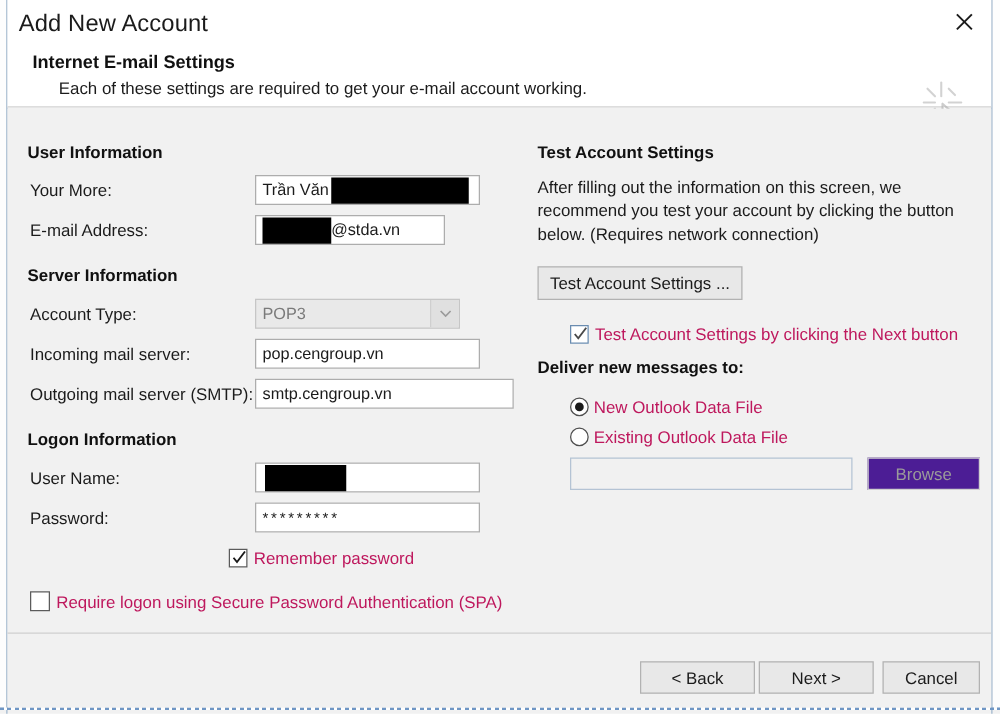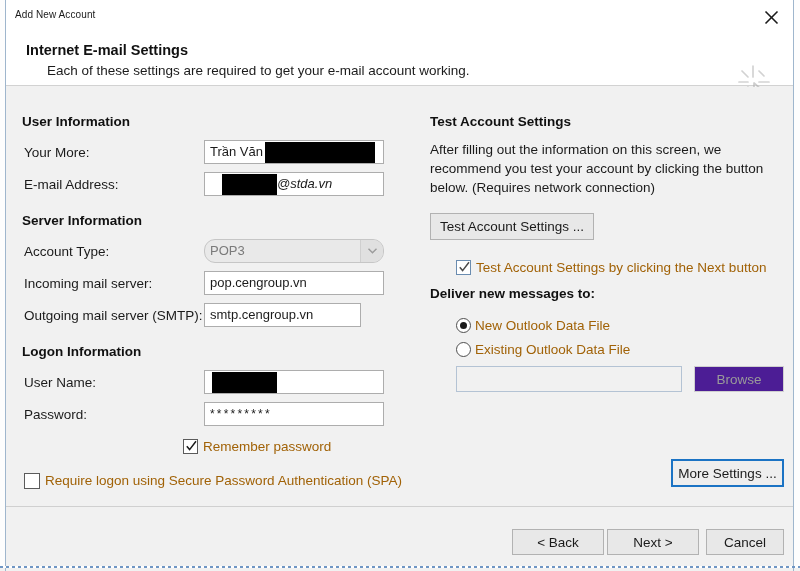--- a/index.html
+++ b/index.html
@@ -51,21 +51,21 @@
   
   #titlebar {
     position: absolute;
     left: 6px; top: 0; width: 787px; height: 36px;
     background: #ffffff;
     box-sizing: border-box;
   }
   #title-text {
     position: absolute;
     left: 9px; top: 9px;
-    font-size: 10px;
+    font-size: 19px;
     color: #1b1b1b;
     letter-spacing: .1px;
   }
   #close-button {
     position: absolute;
     right: 8px; top: 4px;
     width: 28px; height: 26px;
     display: flex; align-items: center; justify-content: center;
     cursor: pointer;
   }
@@ -165,23 +165,23 @@
     width: 22px; height: 22px;
     background: #e0e0e0;
     border-left: 1px solid #cfcfcf;
     display: flex; align-items: center; justify-content: center;
   }
 
   
   .cbwrap {
     position: absolute;
     display: flex;
-    align-items: flex-start;
-    font-size: 13.5px;
-    color: #a16207;
+    align-items: flex-end;
+    font-size: 13.5px;
+    color: #be185d;
     white-space: nowrap;
     cursor: pointer;
   }
   .cbbox {
     width: 15px; height: 15px;
     box-sizing: border-box;
     border: 1px solid #5b5b5b;
     background: #ffffff;
     margin-right: 5px;
     flex: none;
@@ -302,43 +302,43 @@
   <div id="panel">
 
     <div class="group-title" style="left:16px; top:27px;">User Information</div>
 
     <div class="field-label" style="left:18px; top:58px;">Your More:</div>
     <div class="tbox" style="left:198px; top:53px; width:180px;">
       <span>Trần Văn</span><span class="redact" style="width:110px; margin-left:2px;"></span>
     </div>
 
     <div class="field-label" style="left:18px; top:90px;">E-mail Address:</div>
-    <div class="tbox" style="left:198px; top:85px; width:180px; padding-left:12px;font-style:italic;">
+    <div class="tbox" style="left:198px; top:85px; width:152px; padding-left:0;">
       <span class="redact" style="width:55px; margin-left:5px;"></span><span>@stda.vn</span>
     </div>
 
     <div class="group-title" style="left:16px; top:126px;">Server Information</div>
 
     <div class="field-label" style="left:18px; top:157px;">Account Type:</div>
-    <div class="tbox disabledbox" style="left:198px; top:152px; width:180px;border-radius:11px;">
+    <div class="tbox disabledbox" style="left:198px; top:152px; width:164px;">
       <span>POP3</span>
       <span class="combo-arrow">
         <svg width="9" height="6" viewBox="0 0 9 6" aria-hidden="true">
           <path d="M0.5 0.8 L4.5 4.8 L8.5 0.8" fill="none" stroke="#9b9b9b" stroke-width="1.4"></path>
         </svg>
       </span>
     </div>
 
     <div class="field-label" style="left:18px; top:189px;">Incoming mail server:</div>
     <div class="tbox" style="left:198px; top:184px; width:180px;">
       <span>pop.cengroup.vn</span>
     </div>
 
     <div class="field-label" style="left:18px; top:221px;">Outgoing mail server (SMTP):</div>
-    <div class="tbox" style="left:198px; top:216px; width:157px;">
+    <div class="tbox" style="left:198px; top:216px; width:207px;">
       <span>smtp.cengroup.vn</span>
     </div>
 
     <div class="group-title" style="left:16px; top:257px;">Logon Information</div>
 
     <div class="field-label" style="left:18px; top:288px;">User Name:</div>
     <div class="tbox" style="left:198px; top:283px; width:180px; padding-left:0;">
       <span class="redact" style="width:65px; margin-left:7px;"></span>
     </div>
 
@@ -397,23 +397,20 @@
     </div>
 
     <div class="tbox emptyblue" style="left:450px; top:279px; width:226px; height:26px;">
       <span placeholder=""></span>
     </div>
 
     <div class="btn disabled" style="left:688px; top:279px; width:90px; height:26px;">
       <span>Browse</span>
     </div>
 
-    <div class="btn focused" style="left:665px; top:372px; width:113px; height:28px;">
-      <span>More Settings ...</span>
-    </div>
 
   </div>
 
   <div id="footer">
     <div class="btn" style="left:506px; top:22px; width:92px; height:26px;">
       <span>&lt; Back</span>
     </div>
     <div class="btn" style="left:601px; top:22px; width:92px; height:26px;">
       <span>Next &gt;</span>
     </div>

